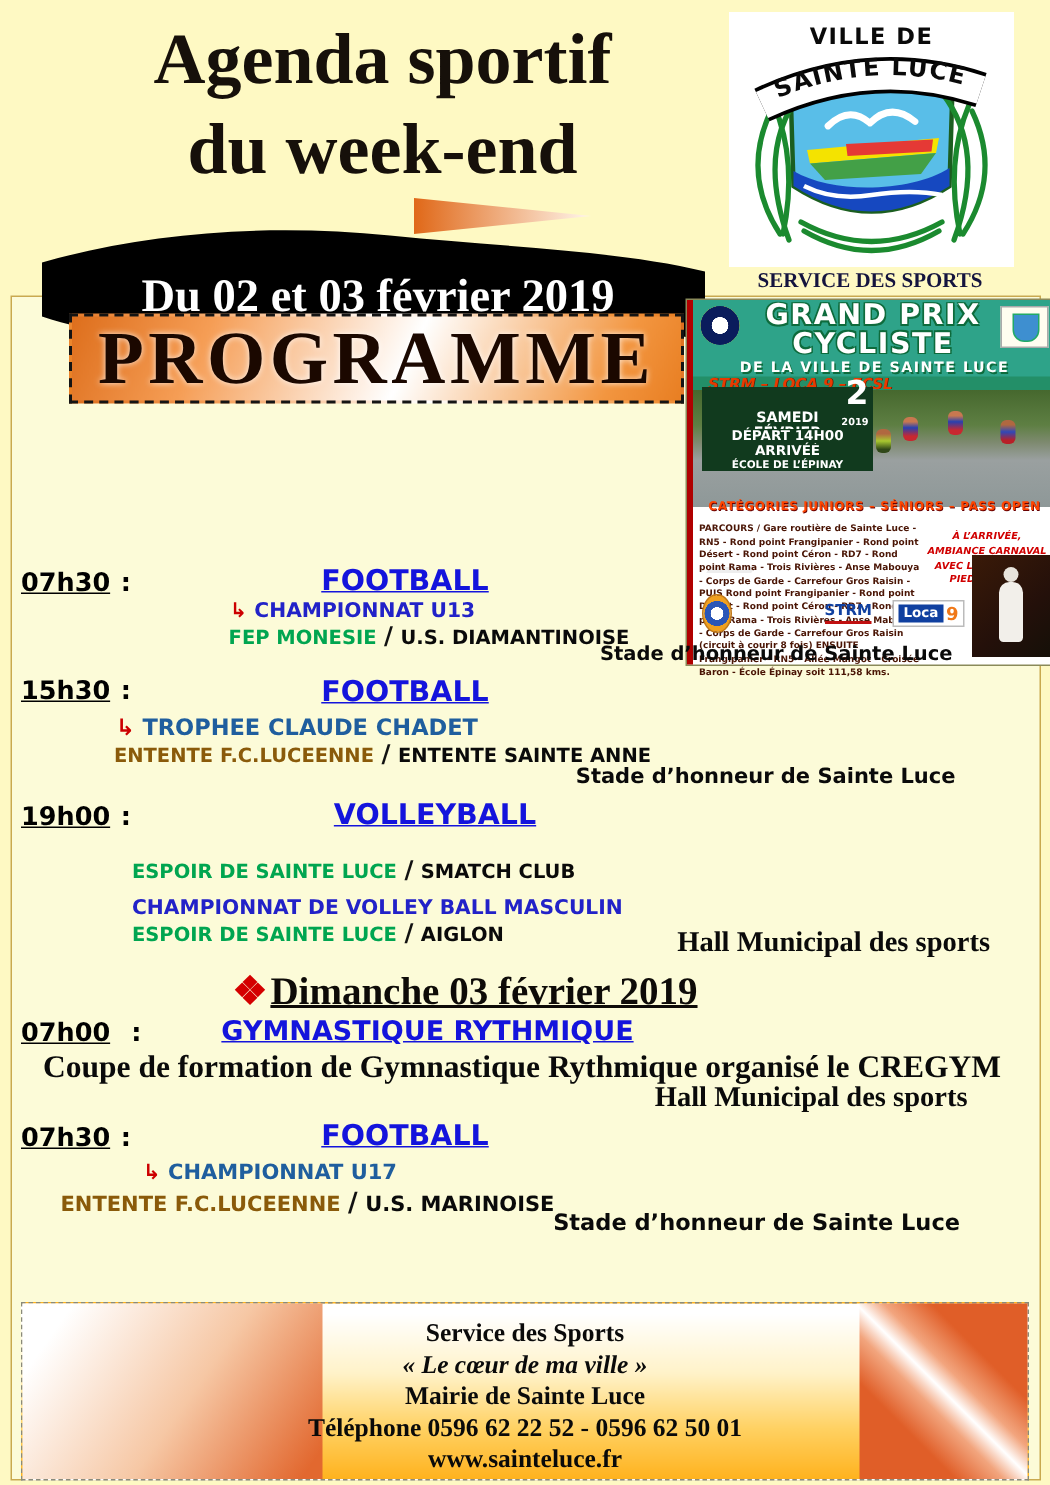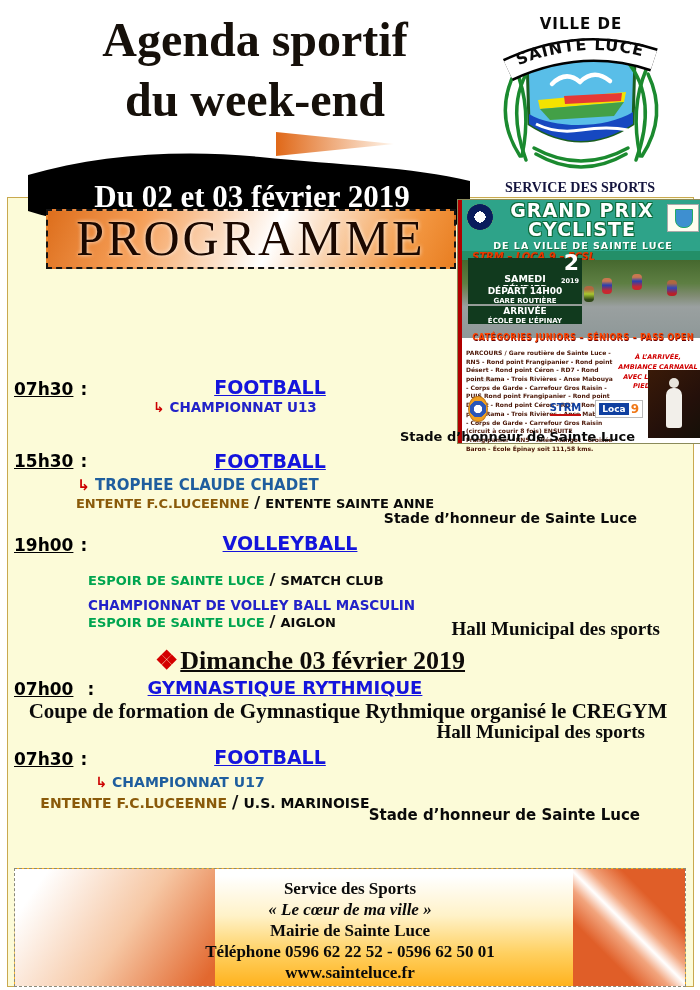--- a/index.html
+++ b/index.html
@@ -1,32 +1,32 @@
 <!DOCTYPE html>
 <html><head>
 <meta charset="utf-8">
 <style>
   html,body{margin:0;padding:0;background:#888;}
-  .page{position:relative;width:700px;height:990px;background:#ffffff;overflow:hidden;
+  .page{position:relative;width:700px;height:990px;background:#fef9c3;overflow:hidden;
         font-family:"DejaVu Sans","Liberation Sans",sans-serif;}
   .abs{position:absolute;}
   .row{position:absolute;white-space:nowrap;}
   .serif{font-family:"Liberation Serif","DejaVu Serif",serif;}
   .center{text-align:center;}
   .right{text-align:right;}
 
   
   .main-title{left:30px;width:450px;text-align:center;font-family:"Liberation Serif","DejaVu Serif",serif;
               font-weight:bold;font-size:48px;color:#16100A;line-height:1.0;}
   .content-box{left:7px;top:197px;width:685px;height:788px;background:#FCFBD8;border:1px solid #C9A94F;}
 
   .programme{left:46px;top:209px;width:406px;height:56px;border:2px dashed #141414;
              background:linear-gradient(115deg,#DD6E1C 0%,#F59D55 22%,#FFFFFF 55%,#F2953F 88%,#E87E22 100%);
              text-align:center;line-height:54px;font-family:"Liberation Serif","DejaVu Serif",serif;
-             font-weight:normal;font-size:50px;letter-spacing:3px;color:#1B0800;
+             font-weight:bold;font-size:50px;letter-spacing:3px;color:#1B0800;
              text-shadow:0 0 4px rgba(255,255,255,0.85);}
 
   .service{left:470px;top:180px;width:220px;text-align:center;font-family:"Liberation Serif","DejaVu Serif",serif;
            font-weight:bold;font-size:14px;color:#14143E;}
 
   
   .t{left:14px;font-weight:bold;font-size:17px;color:#000;}
   .t .u{text-decoration:underline;}
   .t .colon{margin-left:7px;}
   .sport{font-weight:bold;font-size:19px;color:#1414DC;text-decoration:underline;}
@@ -183,21 +183,21 @@
     <div class="info-box" style="top:58px;height:25px;font-size:9.5px;line-height:10px;padding-top:16px;">
       <span>SAMEDI</span><br>
       <span>FÉVRIER</span>
       <span style="position:absolute;right:3px;top:0px;font-size:22px;">2</span>
       <span style="position:absolute;right:3px;top:18px;font-size:6.5px;">2019</span>
     </div>
     <div class="info-box" style="top:86px;height:17px;font-size:9px;line-height:8.5px;padding-top:1px;">
       <span>DÉPART 14H00</span><br>
       <span style="font-size:7px;">GARE ROUTIÈRE</span>
     </div>
-    <div class="info-box" style="top:106px;height:17px;font-size:9px;line-height:8.5px;padding-top:1px;">
+    <div class="info-box" style="top:96px;height:17px;font-size:9px;line-height:8.5px;padding-top:1px;">
       <span>ARRIVÉE</span><br>
       <span style="font-size:7px;">ÉCOLE DE L’ÉPINAY</span>
     </div>
 
     <div class="cat-band">CATÉGORIES JUNIORS – SÉNIORS – PASS OPEN</div>
     <div class="parcours">PARCOURS / Gare routière de Sainte Luce - RN5 - Rond point Frangipanier - Rond point Désert - Rond point Céron - RD7 - Rond point Rama - Trois Rivières - Anse Mabouya - Corps de Garde - Carrefour Gros Raisin - PUIS Rond point Frangipanier - Rond point Désert - Rond point Céron - RD7 - Rond point Rama - Trois Rivières - Anse Mabouya - Corps de Garde - Carrefour Gros Raisin (circuit à courir 8 fois) ENSUITE Frangipanier - RN5 - Allée Mangot - Croisée Baron - École Épinay soit 111,58 kms.</div>
     <div class="arrival-note">À L’ARRIVÉE, AMBIANCE CARNAVAL AVEC LE GROUPE À PIED À RAPAL</div>
     <div class="carnival">
       <div class="carnival-head"></div>
       <div class="carnival-figure"></div>
@@ -212,20 +212,23 @@
     </div>
   </div>
 
 
   <div class="row t" style="top:379px;">
     <span class="u">07h30</span><span class="colon">:</span>
   </div>
   <div class="row sport center" style="top:376px;left:80px;width:380px;">FOOTBALL</div>
   <div class="row comp-blue center" style="top:399px;left:45px;width:380px;">
     <span class="ptr">↳</span><span>CHAMPIONNAT U13</span>
+  </div>
+  <div class="row teams center" style="top:414px;left:96px;width:380px;">
+    <span class="team-green">FEP MONESIE</span><span class="slash">/</span><span>U.S. DIAMANTINOISE</span>
   </div>
   <div class="row venue-sans right" style="top:429px;left:330px;width:305px;font-size:13px;">Stade d’honneur de Sainte Luce</div>
 
   <div class="row t" style="top:451px;">
     <span class="u">15h30</span><span class="colon">:</span>
   </div>
   <div class="row sport center" style="top:450px;left:80px;width:380px;">FOOTBALL</div>
   <div class="row comp-steel center" style="top:476px;left:8px;width:380px;font-size:15px;">
     <span class="ptr">↳</span><span>TROPHEE CLAUDE CHADET</span>
   </div>

